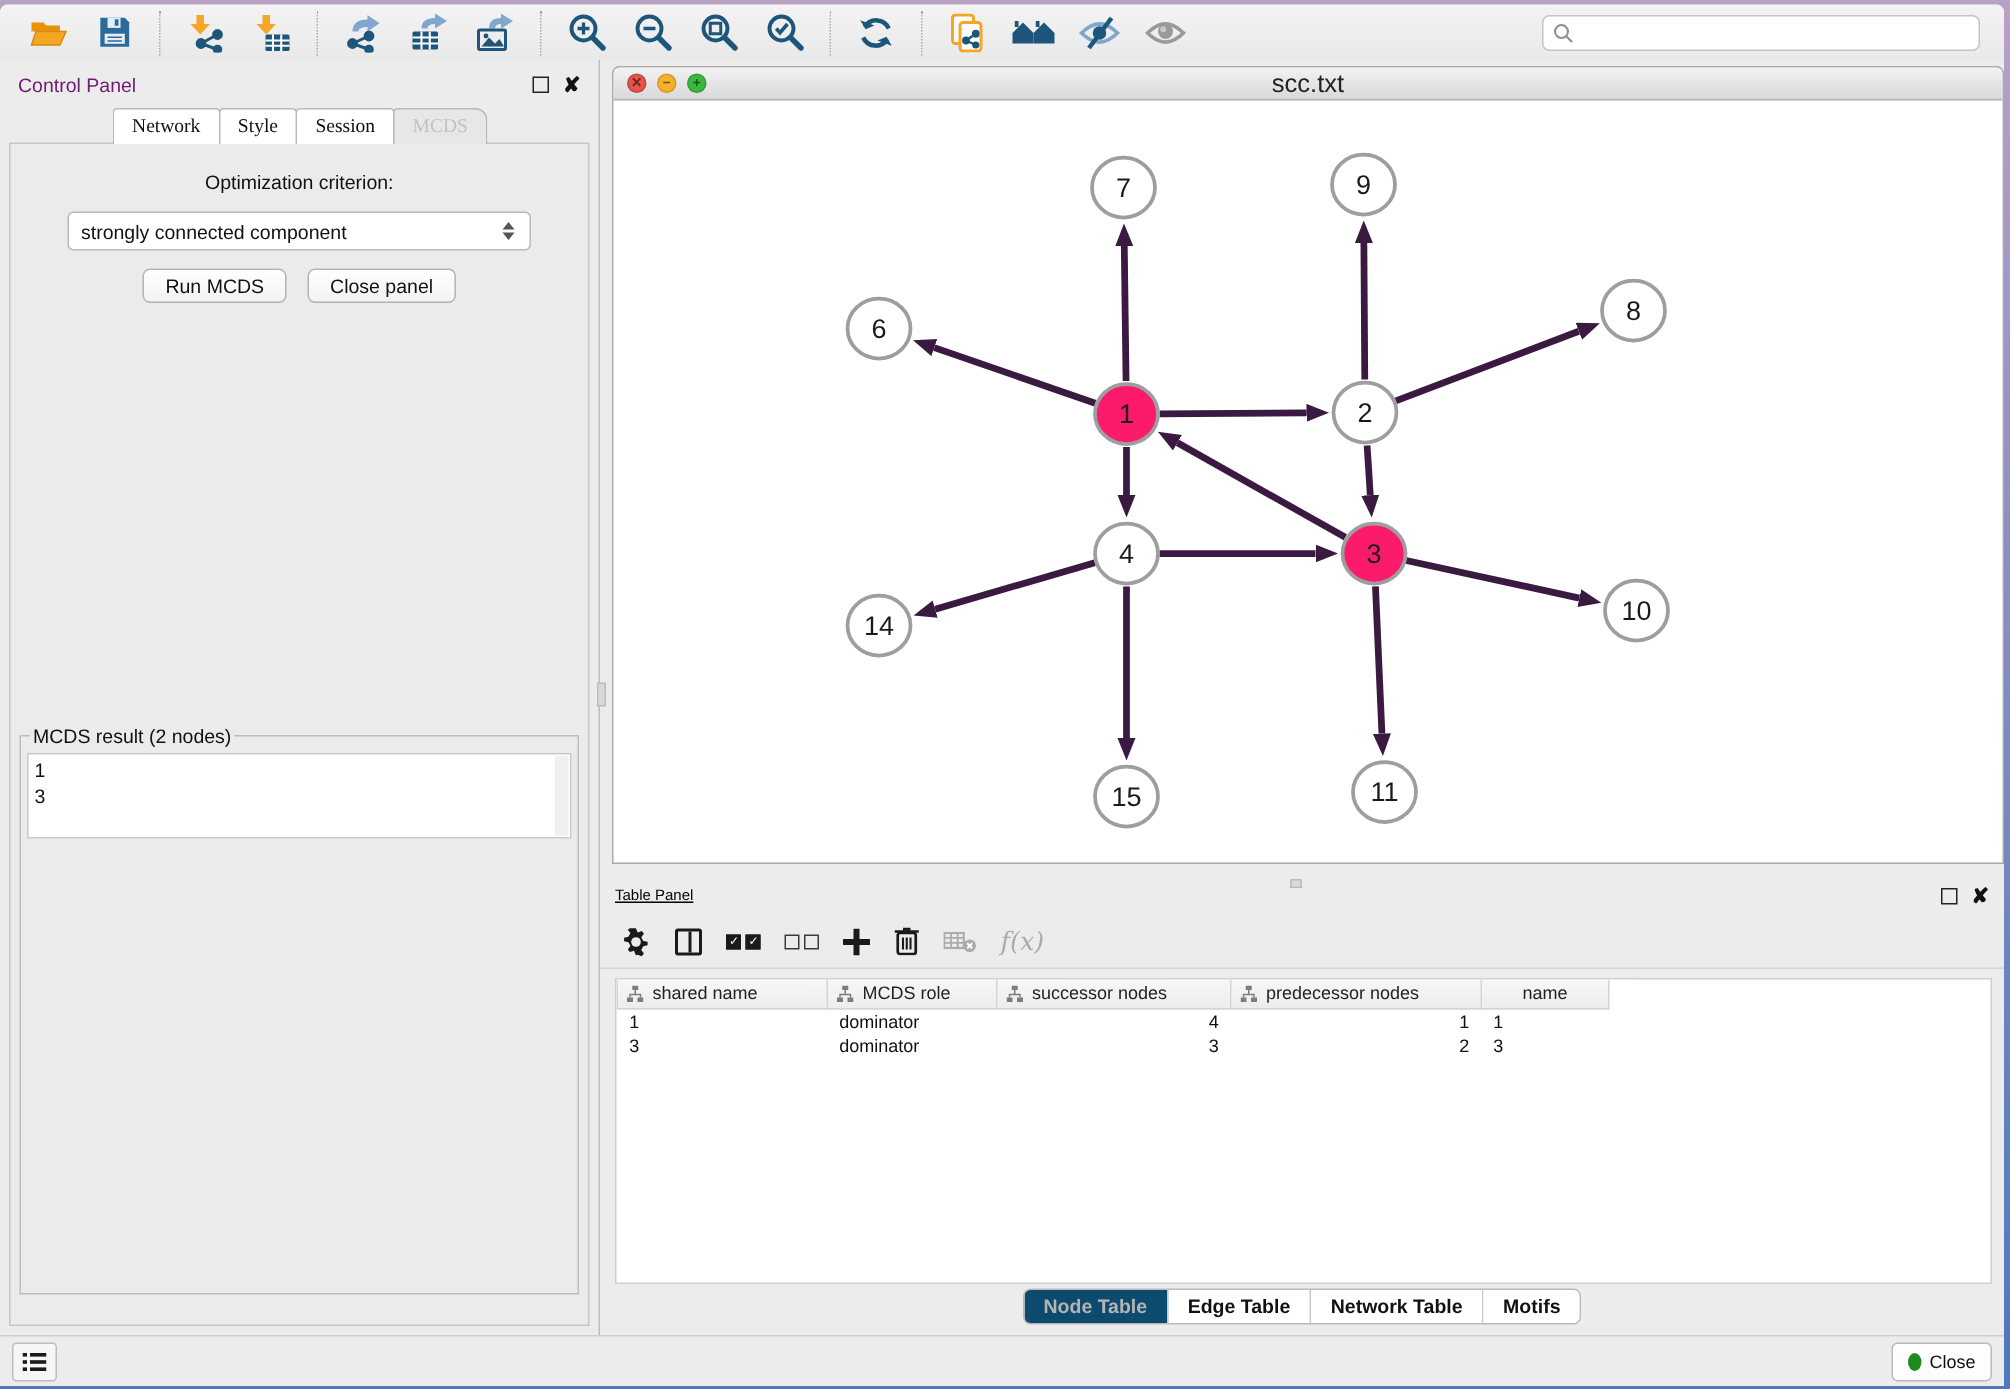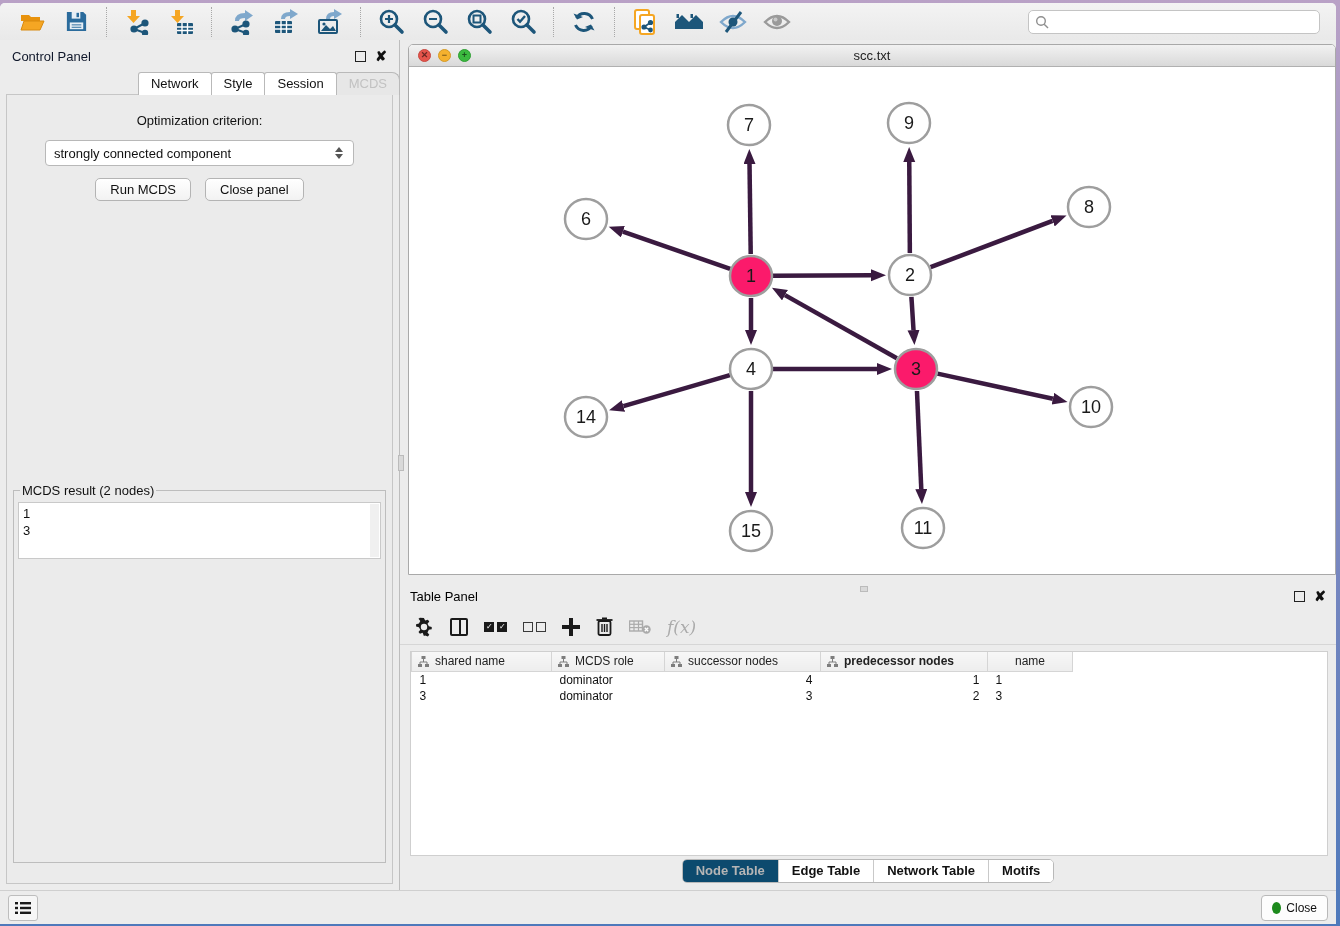--- a/index.html
+++ b/index.html
@@ -26,26 +26,26 @@
     display:flex; align-items:center; padding:0 6px; margin-right:6px; }
   .searchbox input { border:none; outline:none; flex:1; font-size:12px; background:transparent; margin-left:4px; }
 
   
   .main { flex:1; display:flex; min-height:0; }
 
   
   .control-panel { width:400px; flex:0 0 auto; display:flex; flex-direction:column; background:#ececec;
     border-right:1px solid #bdbdbd; }
   .panel-head { height:32px; display:flex; align-items:center; padding:0 12px; flex:0 0 auto; }
-  .panel-head .ph-title { font-size:13px; color:#0f172a; }
+  .panel-head .ph-title { font-size:13px; color:#701a75; }
   .ph-btns { margin-left:auto; display:flex; gap:9px; align-items:center; }
   .float-glyph { width:11px; height:11px; border:1.5px solid #222; display:inline-block; }
   .close-glyph { font-size:14px; font-weight:bold; color:#111; line-height:11px; }
 
-  .cp-tabs { display:flex; justify-content:flex-end; flex:0 0 auto; position:relative; z-index:2; }
+  .cp-tabs { display:flex; justify-content:center; flex:0 0 auto; position:relative; z-index:2;font-family:Liberation Serif, serif; }
   .cp-tab { background:#fff; border:1px solid #b9b9b9; border-bottom:none; padding:3px 12px 4px;
     font-size:13px; color:#111; border-radius:3px 3px 0 0; margin-right:-1px; }
   .cp-tab.active { background:#e7e7e7; color:#c2c2c2; border-radius:3px 8px 0 0; }
   .cp-content { flex:1; margin:0 6px 6px; border:1px solid #c6c6c6; background:#ebebeb; margin-top:-1px;
     display:flex; flex-direction:column; padding-top:18px; }
   .opt-label { text-align:center; font-size:13px; color:#111; margin-bottom:12px; }
   .dropdown { margin:0 38px; height:24px; background:#fff; border:1px solid #b8b8b8; border-radius:4px;
     display:flex; align-items:center; padding:12px 8px; font-size:13px; color:#111; }
   .dd-stepper { margin-left:auto; display:flex; flex-direction:column; gap:2px; padding-right:2px; }
   .dd-up { width:0; height:0; border-left:4px solid transparent; border-right:4px solid transparent; border-bottom:5px solid #555; }
@@ -71,26 +71,26 @@
   .net-window { margin:4px 0 0 8px; flex:0 0 auto; border:1px solid #a9a9a9; border-radius:5px 5px 0 0;
     overflow:hidden; background:#fff; }
   .net-titlebar { height:22px; background:linear-gradient(#f2f2f2,#d9d9d9); border-bottom:1px solid #b0b0b0;
     display:flex; align-items:center; position:relative; }
   .net-lights { display:flex; gap:7px; margin-left:9px; }
   .nlight { width:13px; height:13px; border-radius:50%; font-size:9px; font-weight:bold; color:rgba(0,0,0,.55);
     display:flex; align-items:center; justify-content:center; line-height:1; }
   .nlight.red { background:#e5544b; border:1px solid #c74840; }
   .nlight.yellow { background:#f5b12e; border:1px solid #d49a26; }
   .nlight.green { background:#3bb93f; border:1px solid #2f9e33; }
-  .net-title { position:absolute; left:0; right:0; text-align:center; font-size:13px; color:#222; }
+  .net-title { position:absolute; left:0; right:0; text-align:center; font-size:17px; color:#222; }
   .net-canvas { background:#fff; }
 
   .table-panel { flex:1; margin-top:8px; display:flex; flex-direction:column; background:#ececec; min-height:0; }
   .tp-head { height:26px; display:flex; align-items:center; padding:0 10px; }
-  .tp-head .ph-title { font-size:13px; }
+  .tp-head .ph-title { font-size:10px;text-decoration:underline; }
   .tp-toolbar { height:36px; display:flex; align-items:center; padding:0 14px; gap:16px;
     border-bottom:1px solid #d6d6d6; }
   .tp-tool { display:flex; align-items:center; justify-content:center; height:24px; }
   .fx-label { font-family:"DejaVu Serif",serif; font-style:italic; font-size:17px; color:#ababab; }
   .chkpair { display:flex; gap:3px; }
   .chk { width:10px; height:10px; border:1.5px solid #1a1a1a; background:#1a1a1a; position:relative; }
   .chk.empty { background:transparent; border-color:#3a3a3a; }
   .chk:not(.empty)::after { content:"✓"; color:#fff; font-size:8px; position:absolute; left:1px; top:-1px; }
   .colicon { width:18px; height:18px; border:2px solid #1a1a1a; border-radius:2px; position:relative; }
   .colicon::after { content:""; position:absolute; left:50%; top:0; bottom:0; width:2px; background:#1a1a1a; }
@@ -509,21 +509,21 @@
                           <rect x="0" y="8" width="4" height="3"></rect>
                           <rect x="7" y="8" width="4" height="3"></rect>
                         </g>
                         <g stroke="#7d7d7d" fill="none">
                           <path d="M5.5 3 v3 M2 8 V6 h7 v2"></path>
                         </g>
                       </svg>
                       <span>successor nodes</span>
                     </span>
                   </th>
-                  <th style="width: 167px; font-weight: bold;">
+                  <th style="width: 167px;">
                     <span class="th-inner">
                       <svg width="11" height="11" viewBox="0 0 11 11">
                         <g fill="#7d7d7d">
                           <rect x="3.5" y="0" width="4" height="3"></rect>
                           <rect x="0" y="8" width="4" height="3"></rect>
                           <rect x="7" y="8" width="4" height="3"></rect>
                         </g>
                         <g stroke="#7d7d7d" fill="none">
                           <path d="M5.5 3 v3 M2 8 V6 h7 v2"></path>
                         </g>

